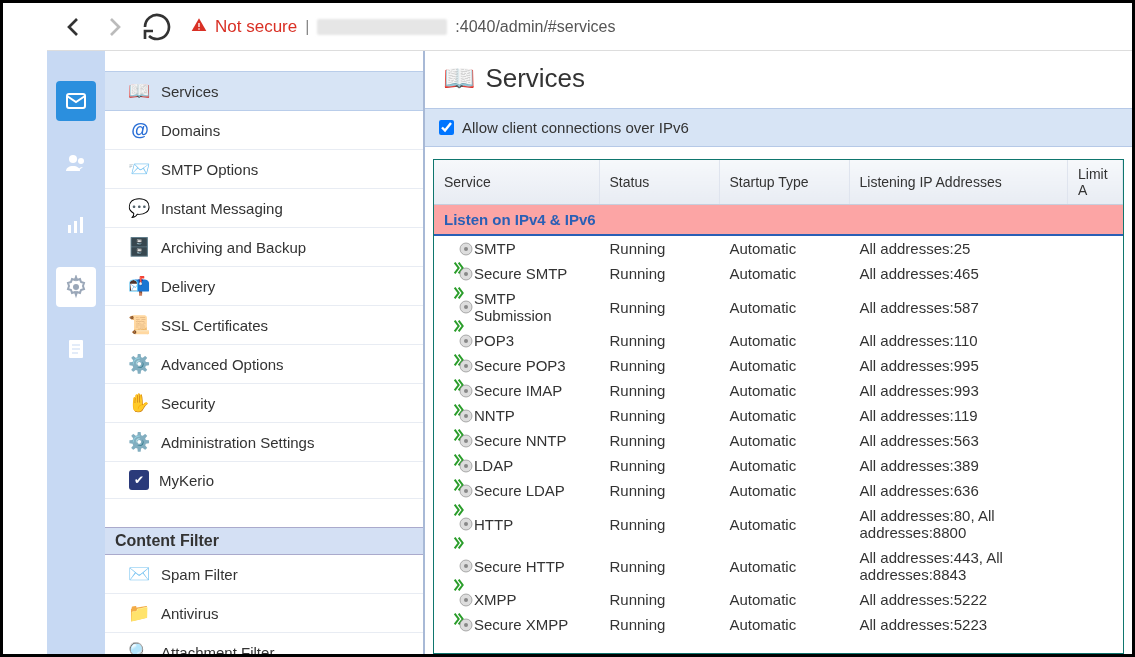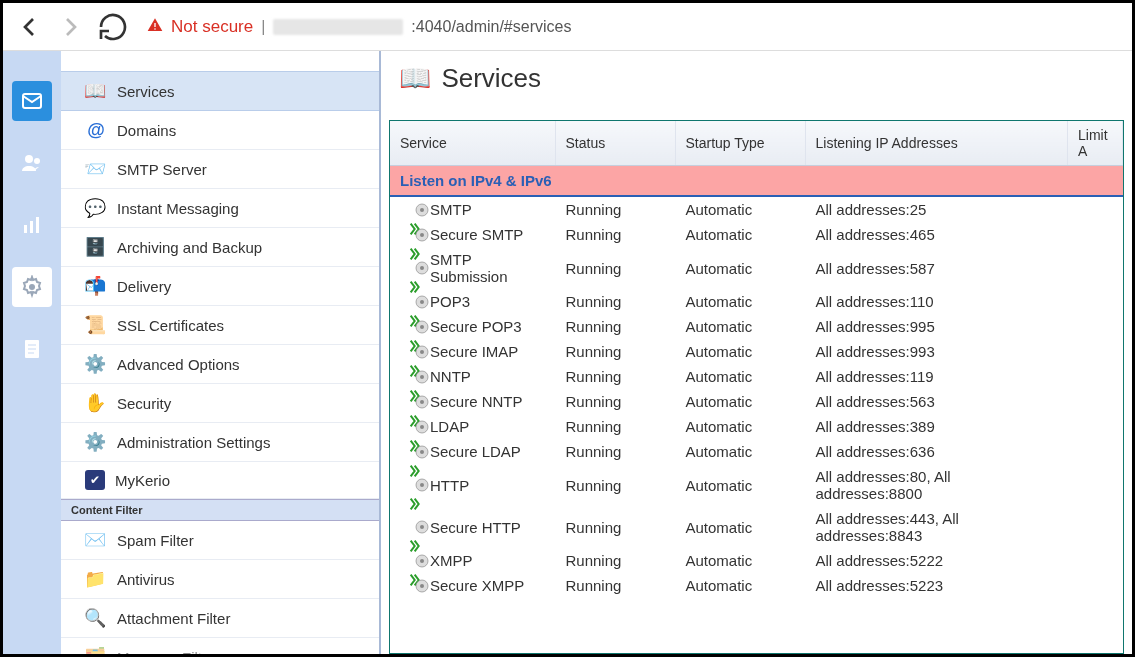--- a/index.html
+++ b/index.html
@@ -1,17 +1,17 @@
 <!DOCTYPE html>
 <html><head>
 <meta charset="utf-8">
 <style>
   * { box-sizing: border-box; margin: 0; padding: 0; }
   html, body { width: 100%; height: 100%; font-family: "Segoe UI", Tahoma, Arial, sans-serif; font-size: 14px; color: #333; background: #fff; }
-  .frame { width: 1135px; height: 657px; border: 3px solid #000; position: relative; overflow: hidden; background: #fff; }
+  .frame { width: 1135px; height: 657px; border: 3px solid #000; position: relative; overflow: hidden; background: #fff; padding-left: 44px; }
 
   
   .chrome { height: 48px; border-bottom: 1px solid #ddd; display: flex; align-items: center; padding: 0 10px; gap: 10px; }
   .nav-btn { width: 32px; height: 32px; display: flex; align-items: center; justify-content: center; border-radius: 4px; font-size: 18px; color: #444; cursor: pointer; }
   .nav-btn.disabled { color: #bbb; }
   .addr { flex: 1; display: flex; align-items: center; gap: 8px; padding: 0 8px; font-size: 16px; }
   .warn-icon { color: #d93025; font-size: 16px; }
   .not-secure { color: #d93025; font-size: 17px; }
   .sep { color: #888; }
   .redact { display: inline-block; width: 130px; height: 16px; background: #e6e6e6; filter: blur(1px); border-radius: 2px; }
@@ -22,21 +22,21 @@
   .rail { width: 58px; background: #c7d9f3; display: flex; flex-direction: column; align-items: center; padding-top: 30px; gap: 22px; }
   .rail-btn { width: 40px; height: 40px; display:flex; align-items:center; justify-content:center; border-radius: 4px; }
   .rail-btn.active { background: #2b8fde; color:#fff; }
   .rail-btn svg { width: 24px; height: 24px; }
 
   .sidebar { width: 320px; border-right: 2px solid #a8b9d6; background: #fff; overflow-y: auto; }
   .sidebar .spacer-top { height: 20px; }
   .side-item { display: flex; align-items: center; gap: 10px; padding: 8px 12px 8px 24px; border-bottom: 1px solid #e8ecf3; cursor: pointer; font-size: 15px; }
   .side-item.selected { background: #d7e4f5; border-top: 1px solid #b9cdea; border-bottom: 1px solid #b9cdea; }
   .side-item .ic { width: 22px; height: 22px; display:flex; align-items:center; justify-content:center; font-size: 18px; }
-  .side-head { background: #d4e0f4; font-weight: bold; padding: 4px 10px; font-size: 11px; border-top:1px solid #aac; border-bottom:1px solid #aac;}
+  .side-head { background: #d4e0f4; font-weight: bold; padding: 4px 10px; font-size: 16px; border-top:1px solid #aac; border-bottom:1px solid #aac;margin-top:28px;}
 
   .main { flex: 1; display:flex; flex-direction:column; overflow:hidden; }
   .page-title { display:flex; align-items:center; gap:10px; padding: 12px 18px 14px; font-size: 26px; }
   .page-title .ic { font-size: 26px; }
 
   .ipv6-row { background: #d7e4f5; border-top:1px solid #b6c9e7; border-bottom:1px solid #b6c9e7; padding: 10px 14px; display:flex; align-items:center; gap:8px; font-size:15px; }
   .ipv6-row input { width:15px; height:15px; }
 
   .table-wrap { overflow:auto; flex:1; margin: 12px 8px 0 8px; border:1px solid #0f766e; }
   table { width: 100%; border-collapse: collapse; }
@@ -129,21 +129,21 @@
       <div class="side-item selected">
         <span class="ic">📖</span>
         <span>Services</span>
       </div>
       <div class="side-item">
         <span class="ic" style="color:#2a6fd6;font-weight:bold">@</span>
         <span>Domains</span>
       </div>
       <div class="side-item">
         <span class="ic">📨</span>
-        <span>SMTP Server</span>
+        <span>SMTP Options</span>
       </div>
       <div class="side-item">
         <span class="ic">💬</span>
         <span>Instant Messaging</span>
       </div>
       <div class="side-item">
         <span class="ic">🗄️</span>
         <span>Archiving and Backup</span>
       </div>
       <div class="side-item">
@@ -190,20 +190,24 @@
         <span>Message Filters</span>
       </div>
     </div>
 
     <div class="main">
       <div class="page-title">
         <span class="ic">📖</span>
         <span>Services</span>
       </div>
 
+      <div class="ipv6-row">
+        <input type="checkbox" checked="" style="">
+        <span>Allow client connections over IPv6</span>
+      </div>
 
       <div class="table-wrap">
         <table>
           <thead>
             <tr>
               <th style="width:165px">Service</th>
               <th style="width:120px">Status</th>
               <th style="width:130px">Startup Type</th>
               <th>Listening IP Addresses</th>
               <th style="width:55px">Limit A</th>

